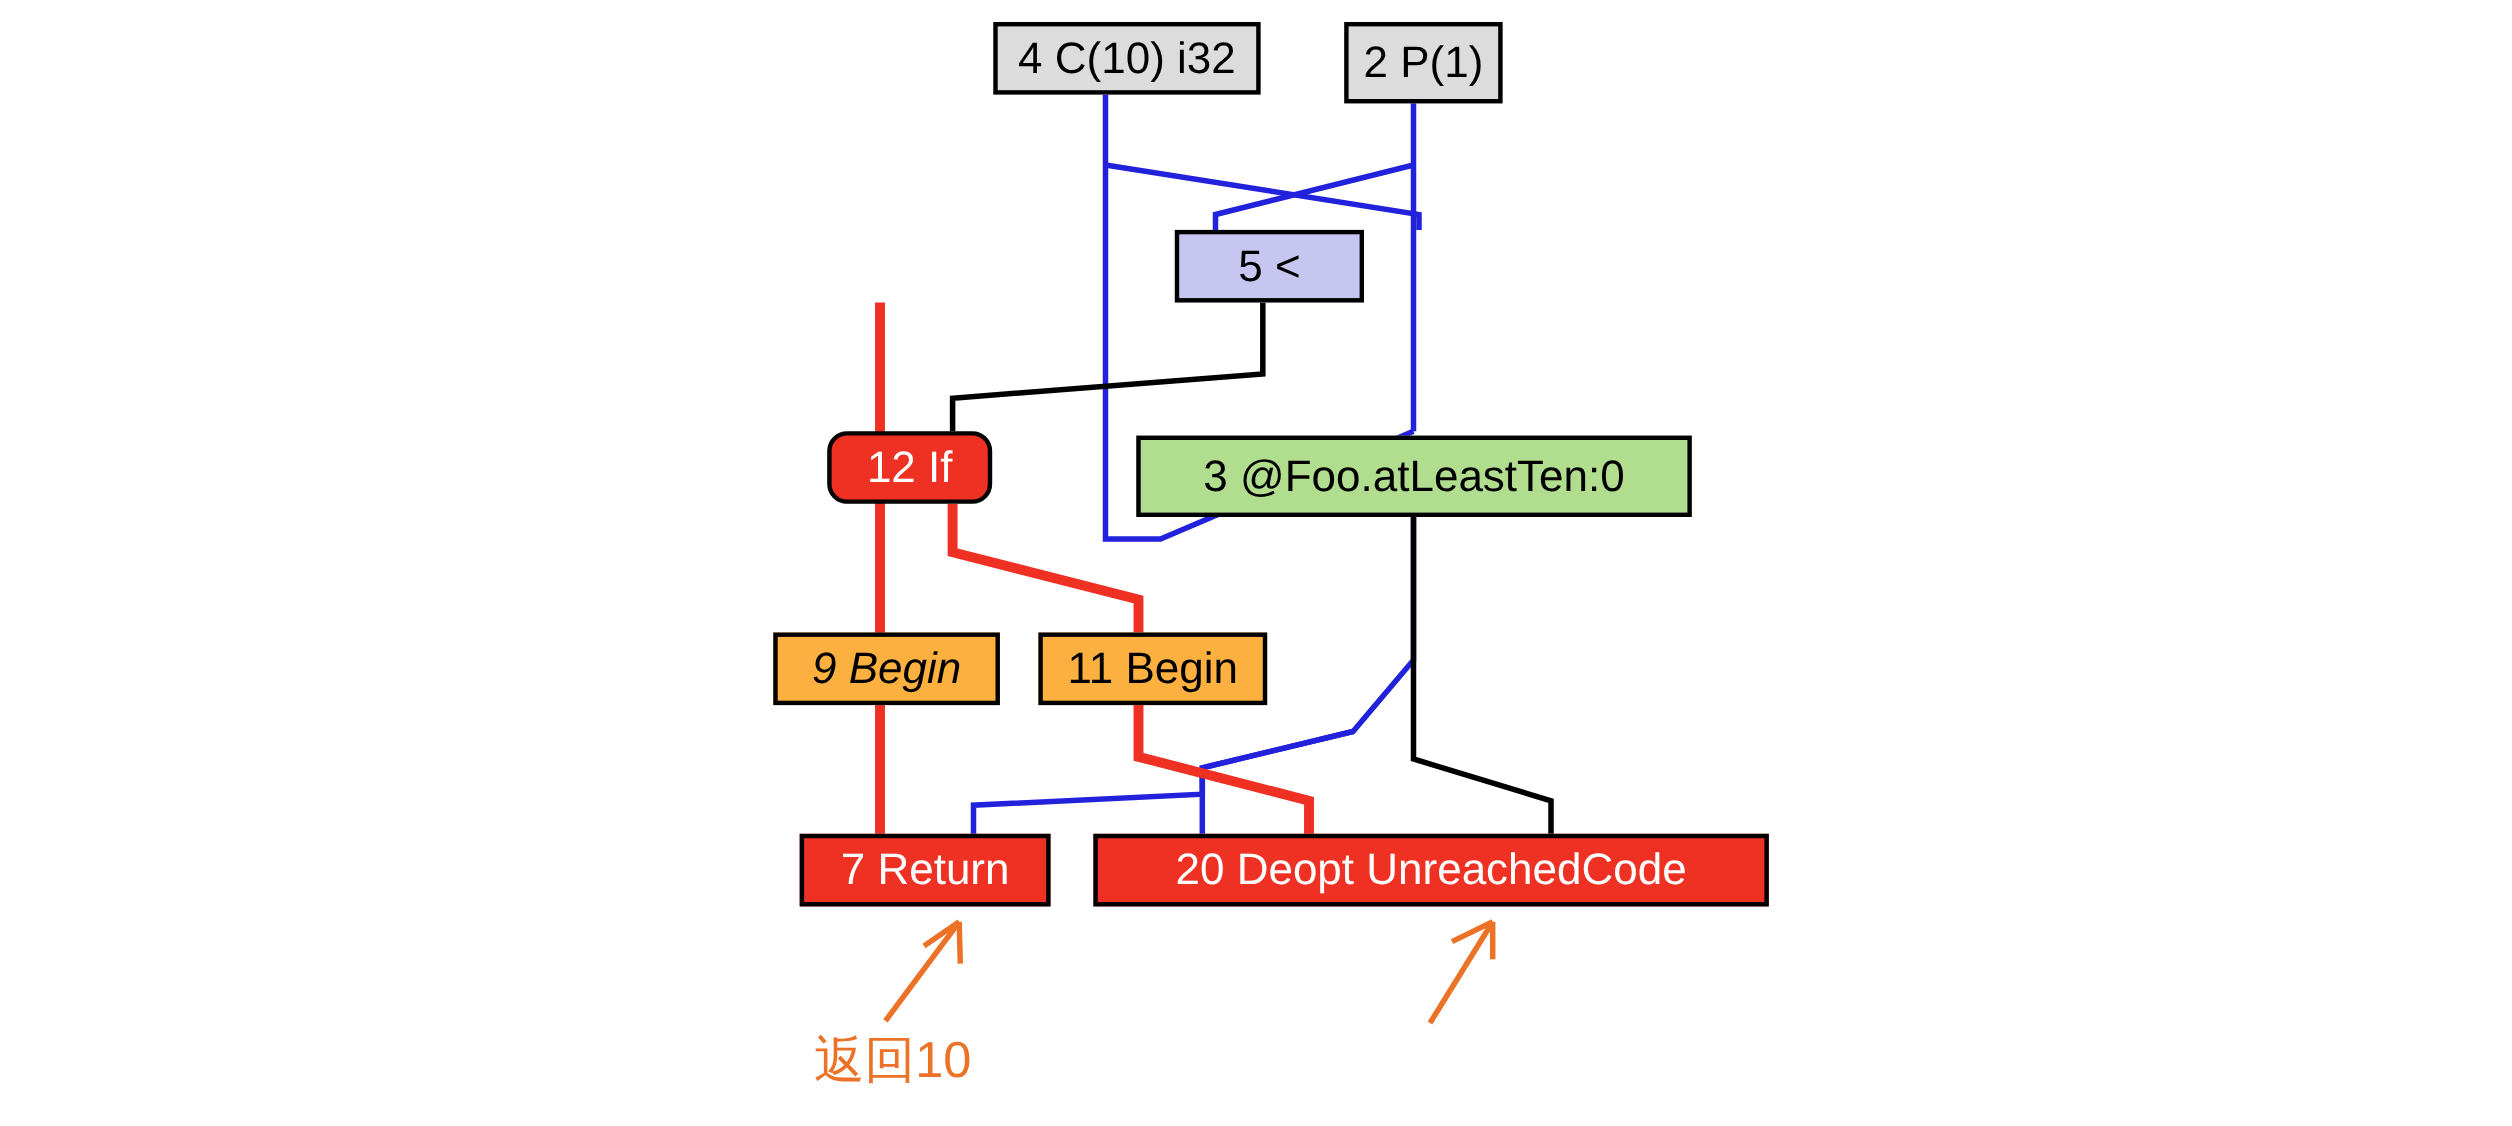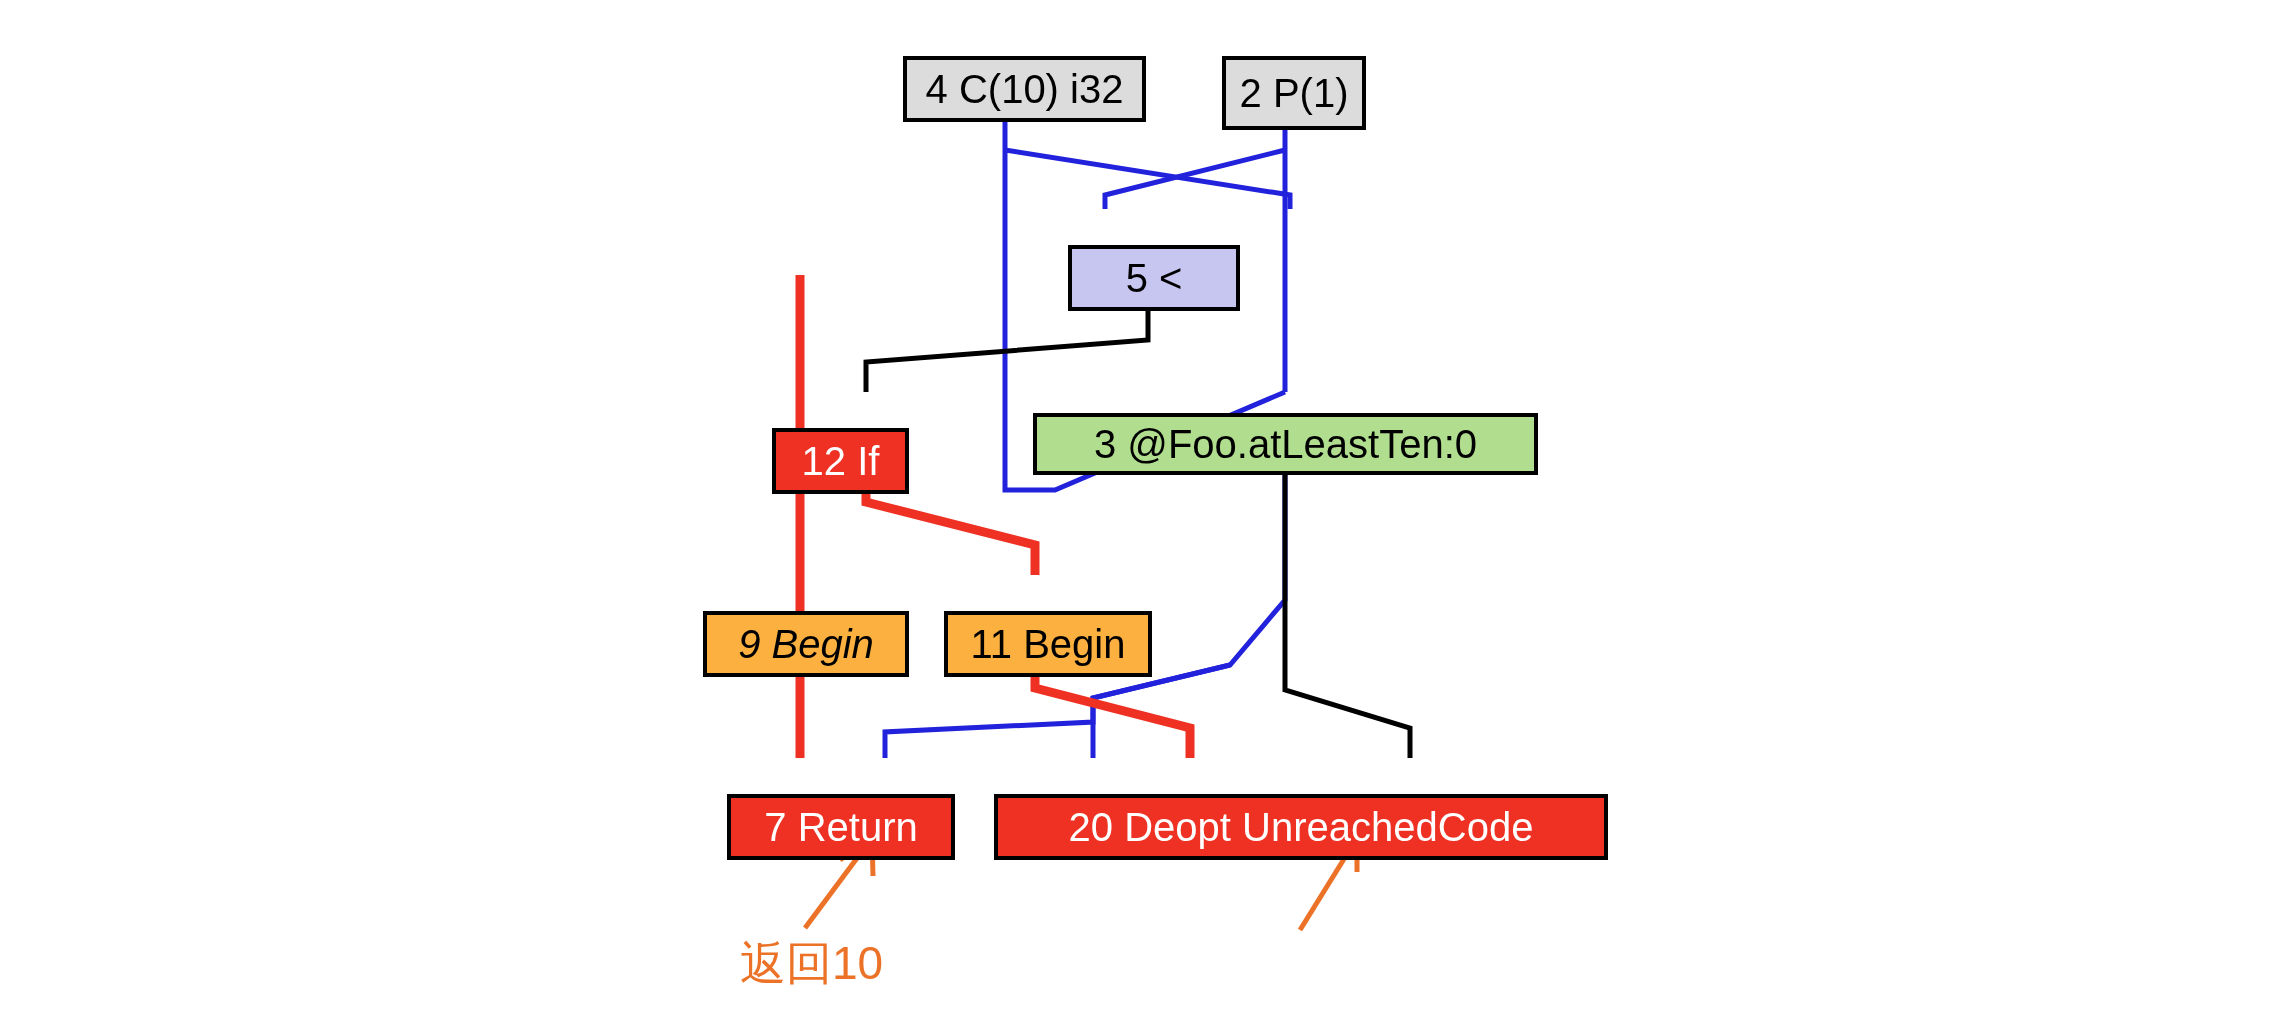--- a/index.html
+++ b/index.html
@@ -1,19 +1,19 @@
 <!DOCTYPE html>
 <html><head>
 <meta charset="utf-8">
 <style>
   html,body{margin:0;padding:0;background:#ffffff;}
   body{width:2284px;height:1024px;overflow:hidden;font-family:"Liberation Sans",sans-serif;}
   #stage{position:relative;width:2284px;height:1024px;background:#fff;}
   svg#edges{position:absolute;left:0;top:0;width:2284px;height:1024px;}
-  .node{position:absolute;box-sizing:border-box;border:4px solid #000;display:flex;align-items:center;justify-content:center;white-space:nowrap;font-size:40px;line-height:1;letter-spacing:0px;margin-top:36px;}
+  .node{position:absolute;box-sizing:border-box;border:4px solid #000;display:flex;align-items:center;justify-content:center;white-space:nowrap;font-size:40px;line-height:1;letter-spacing:0px;}
   .node.c-orange{background:#fbb040;color:#000;}
   .node.c-grey{background:#dcdcdc;color:#000;}
   .node.c-lav{background:#c6c6f0;color:#000;}
   .node.c-green{background:#b0dd8e;color:#000;}
   .node.c-red{background:#ef3124;color:#fff;}
   .anno{position:absolute;color:#ec7228;font-size:46px;white-space:nowrap;line-height:1;}
 </style>
 </head>
 <body>
 
@@ -72,23 +72,23 @@
     </g>
   </svg>
 
   <div class="node c-grey" style="left:903px;top:20px;width:243px;height:66px;">4 C(10) i32</div>
 
   <div class="node c-grey" style="left:1222px;top:20px;width:144px;height:74px;">2 P(1)</div>
 
 
   <div class="node c-lav" style="left:1068px;top:209px;width:172px;height:66px;">5 &lt;</div>
 
-  <div class="node c-red" style="left:772px;top:392px;width:137px;height:66px;">12 If</div>
+  <div class="node c-red" style="left:752px;top:392px;width:150px;height:66px;border-radius:18px;">12 If</div>
 
-  <div class="node c-green" style="left:1033px;top:377px;width:505px;height:62px;">3 @Foo.atLeastTen:0</div>
+  <div class="node c-green" style="left:1033px;top:396px;width:505px;height:74px;">3 @Foo.atLeastTen:0</div>
 
   <div class="node c-orange" style="left:703px;top:575px;width:206px;height:66px;font-style:italic;">9 Begin</div>
 
   <div class="node c-orange" style="left:944px;top:575px;width:208px;height:66px;">11 Begin</div>
 
   <div class="node c-red" style="left:727px;top:758px;width:228px;height:66px;text-align:center;">7 Return</div>
 
   <div class="node c-red" style="left:994px;top:758px;width:614px;height:66px;">20 Deopt UnreachedCode</div>
 
   <div class="anno" style="left:740px;top:940px;">返回10</div>

